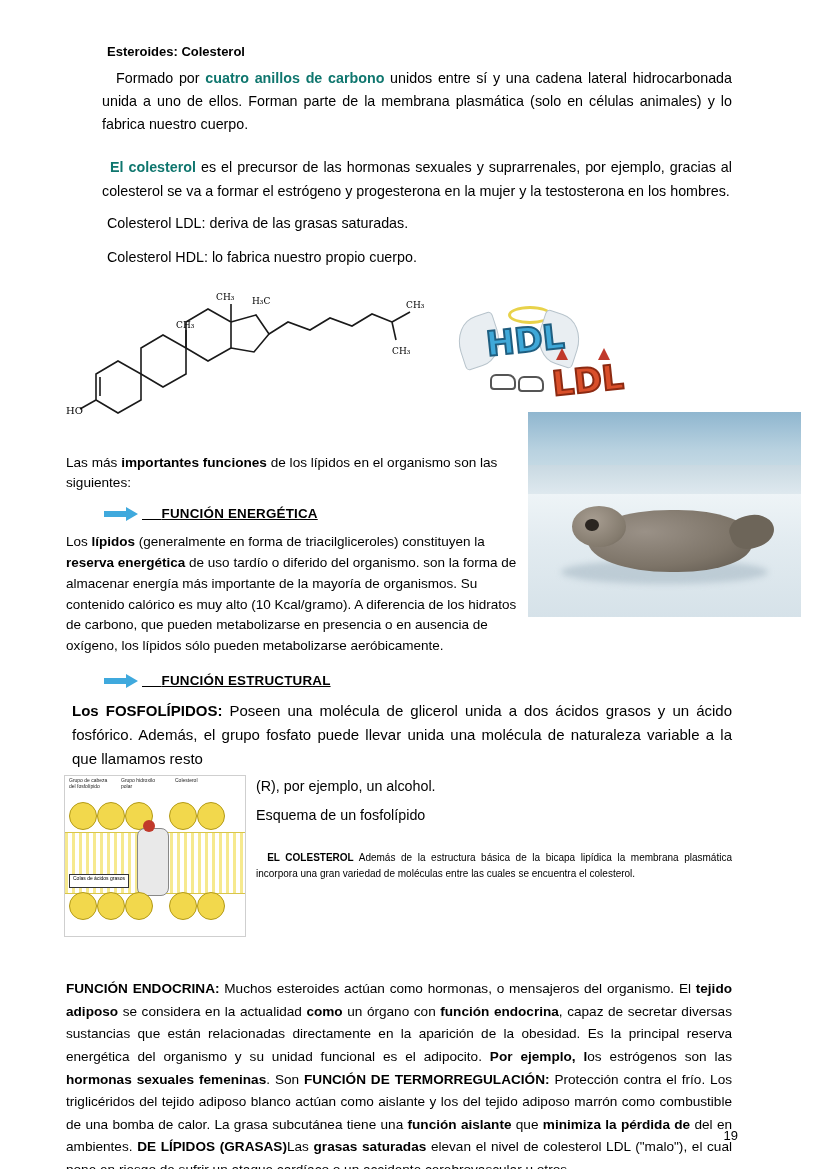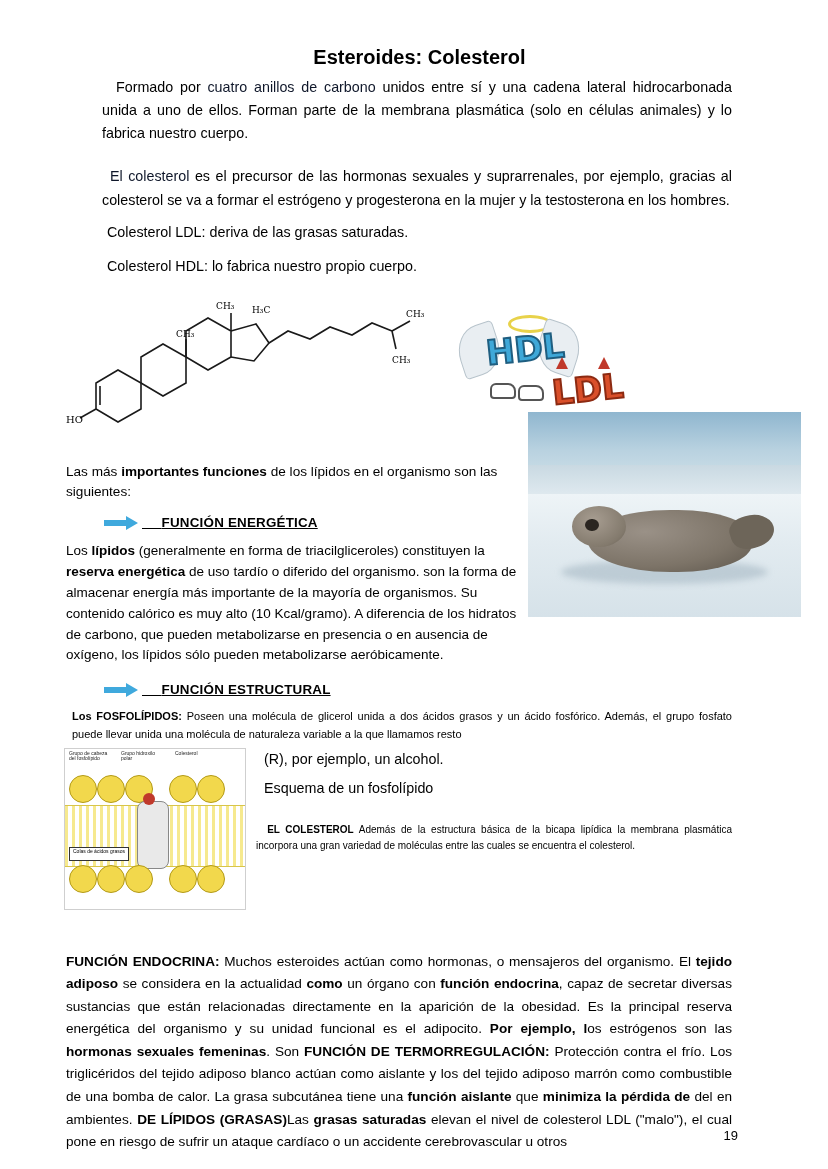--- a/index.html
+++ b/index.html
@@ -19,38 +19,37 @@
     overflow: hidden;
     box-sizing: border-box;
   }
   .content {
     position: absolute;
     left: 66px;
     top: 44px;
     width: 666px;
   }
   h1.title {
-    font-size: 20px;
+    font-size: 13px;
     font-weight: bold;
     margin: 0 0 6px 0;
     padding-left: 41px;
     line-height: 1.3;
-    text-align: center;
   }
   p {
     margin: 0 0 9px 0;
     font-size: 14.3px;
     line-height: 1.62;
     text-align: justify;
   }
   .indent-1 { padding-left: 36px; text-indent: 14px; }
   .indent-2 { padding-left: 36px; text-indent: 8px; margin-top: 20px; }
   .blue {
-    color: #0f172a;
-    font-weight: normal;
+    color: #0f766e;
+    font-weight: bold;
   }
   .hdl-line {
     padding-left: 41px;
     font-size: 14.3px;
     line-height: 1.55;
     margin: 0;
   }
   .img-cholesterol {
     position: relative;
     margin: 14px 0 6px 0;
@@ -93,21 +92,21 @@
     white-space: nowrap;
   }
   .energetica-body {
     width: 452px;
     font-size: 13.5px;
     line-height: 1.55;
     text-align: left;
     margin: 0 0 4px 0;
   }
   .fosfo-p {
-    font-size: 11px;
+    font-size: 15px;
     line-height: 1.6;
     text-align: justify;
     margin: 6px 0 2px 0;
     padding-left: 6px;
   }
   .phospho-block {
     position: relative;
     min-height: 165px;
     margin-top: 4px;
   }
@@ -119,21 +118,21 @@
     height: 160px;
     border: 1px solid #cfcfcf;
     background: #ffffff;
     overflow: hidden;
   }
   .phospho-text {
     margin-left: 190px;
     font-size: 14.2px;
     line-height: 1.6;
   }
-  .phospho-text p { margin: 0 0 6px 8px; }
+  .phospho-text p { margin: 0 0 6px 0; }
   .colesterol-para {
     margin-left: 190px;
     margin-top: 22px;
     font-size: 10px;
     line-height: 1.62;
     text-align: justify;
   }
   .bottom-block {
     margin-top: 38px;
     font-size: 13.6px;

